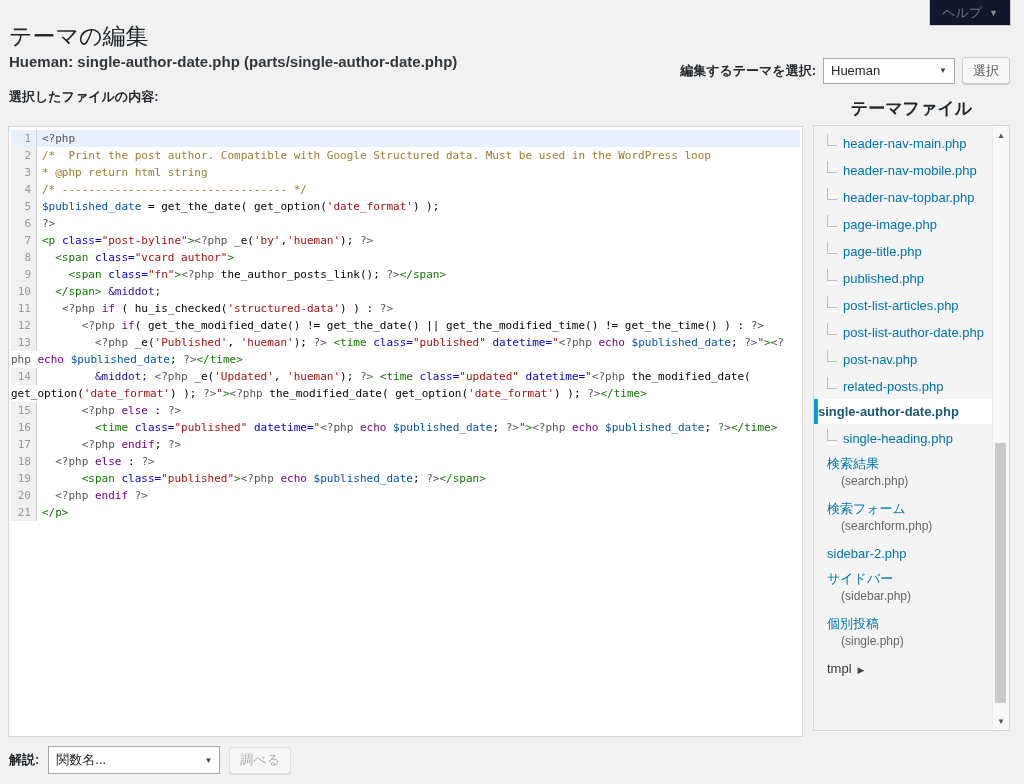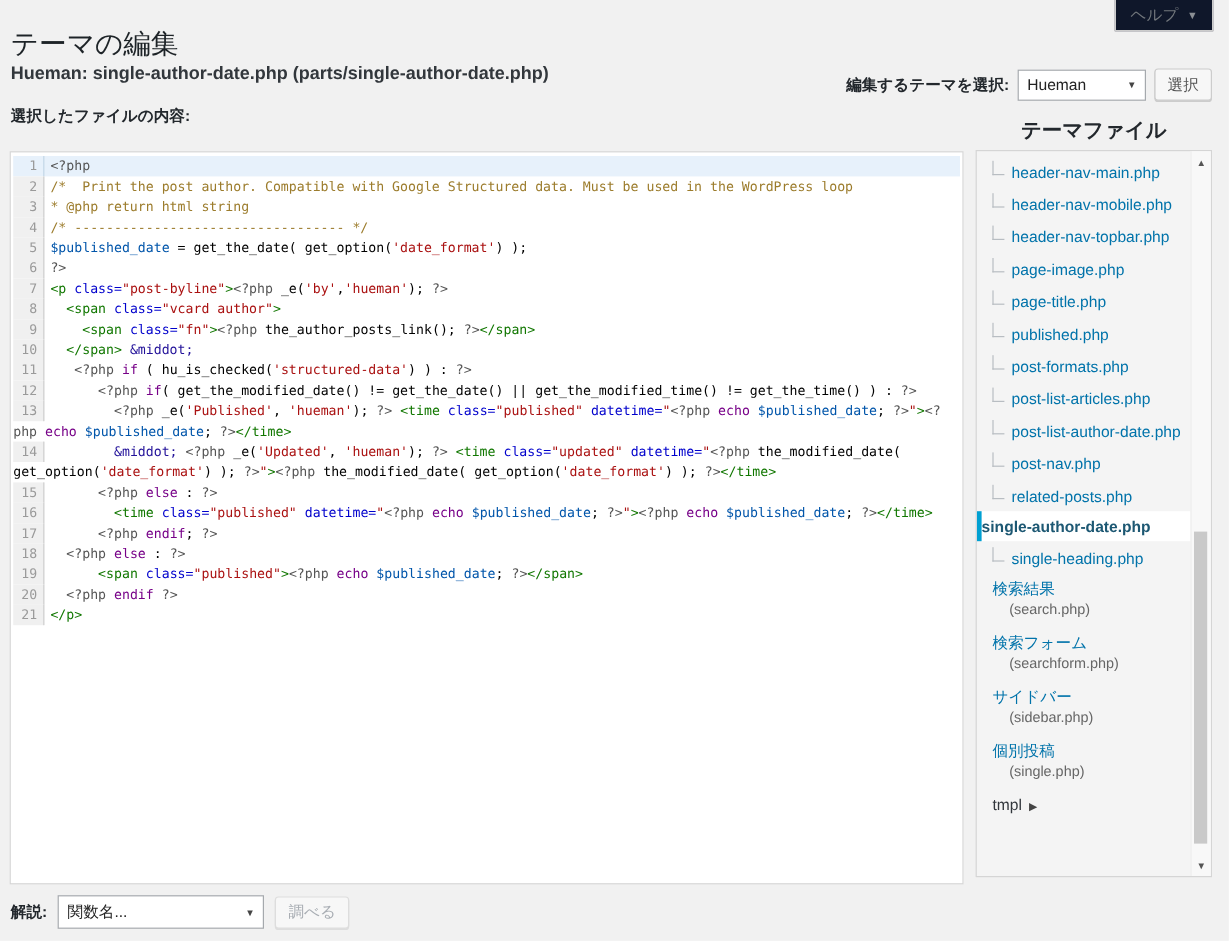--- a/index.html
+++ b/index.html
@@ -13,21 +13,21 @@
   .help-arrow{font-size:9px;color:#8b8f94;}
   .page-title{position:absolute;left:9px;top:6px;font-size:23px;font-weight:400;color:#1d2327;}
   .file-header{position:absolute;left:9px;top:53px;font-size:15px;font-weight:700;color:#32373c;}
   .content-label{position:absolute;left:9px;top:88px;font-size:13px;font-weight:700;}
 
   .theme-select-row{position:absolute;top:57px;right:14px;display:flex;align-items:center;gap:7px;}
   .theme-select-row .lbl{font-size:13px;font-weight:700;}
   .select-box{display:flex;align-items:center;justify-content:space-between;background:#fff;
     border:1px solid #a5a9ad;height:26px;box-sizing:border-box;padding:0 7px;font-size:13px;color:#222;}
   .select-box .arr{font-size:8px;color:#444;margin-left:8px;}
-  .theme-select-row .select-box{width:107px;}
+  .theme-select-row .select-box{width:132px;}
   .btn{height:27px;padding:0 10px;background:#f7f7f7;border:1px solid #ccc;border-radius:3px;
     box-shadow:0 1px 0 #ccc;font-size:13px;color:#555;cursor:pointer;font-family:inherit;}
 
   
   .sidebar-title{position:absolute;left:813px;top:97px;width:197px;text-align:center;
     font-size:17px;font-weight:700;color:#23282d;}
   .sidebar{position:absolute;left:813px;top:125px;width:197px;height:606px;box-sizing:border-box;
     background:#f4f4f4;border:1px solid #d5d5d5;}
   .sb-list{position:absolute;left:0;top:3px;right:16px;bottom:0;overflow:hidden;}
   .sb-item{position:relative;padding:5px 6px 5px 13px;font-size:13px;line-height:15px;cursor:pointer;}
@@ -127,29 +127,29 @@
   </div>
 
   <div class="sidebar">
     <div class="sb-list">
         <div class="sb-item"><span class="conn"></span><span class="link">header-nav-main.php</span></div>
         <div class="sb-item"><span class="conn"></span><span class="link">header-nav-mobile.php</span></div>
         <div class="sb-item"><span class="conn"></span><span class="link">header-nav-topbar.php</span></div>
         <div class="sb-item"><span class="conn"></span><span class="link">page-image.php</span></div>
         <div class="sb-item"><span class="conn"></span><span class="link">page-title.php</span></div>
         <div class="sb-item"><span class="conn"></span><span class="link">published.php</span></div>
-        <div class="sb-item"><span class="conn"></span><span class="link">post-formats.php</span></div>
         <div class="sb-item"><span class="conn"></span><span class="link">post-list-articles.php</span></div>
         <div class="sb-item"><span class="conn"></span><span class="link">post-list-author-date.php</span></div>
         <div class="sb-item"><span class="conn"></span><span class="link">post-nav.php</span></div>
         <div class="sb-item"><span class="conn"></span><span class="link">related-posts.php</span></div>
         <div class="sb-item active"><span class="link">single-author-date.php</span></div>
         <div class="sb-item"><span class="conn"></span><span class="link">single-heading.php</span></div>
         <div class="sb-item"><span class="link">検索結果</span><span class="sb-sub">(search.php)</span></div>
         <div class="sb-item"><span class="link">検索フォーム</span><span class="sb-sub">(searchform.php)</span></div>
+        <div class="sb-item"><span class="link">sidebar-2.php</span></div>
         <div class="sb-item"><span class="link">サイドバー</span><span class="sb-sub">(sidebar.php)</span></div>
         <div class="sb-item"><span class="link">個別投稿</span><span class="sb-sub">(single.php)</span></div>
         <div class="sb-item"><span class="folder-label">tmpl</span><span class="folder-arrow">▶</span></div>
       </div>
     <div class="sb-scroll">
       <div class="s-arrow up">▲</div>
       <div class="thumb"></div>
       <div class="s-arrow down">▼</div>
     </div>
   </div>

